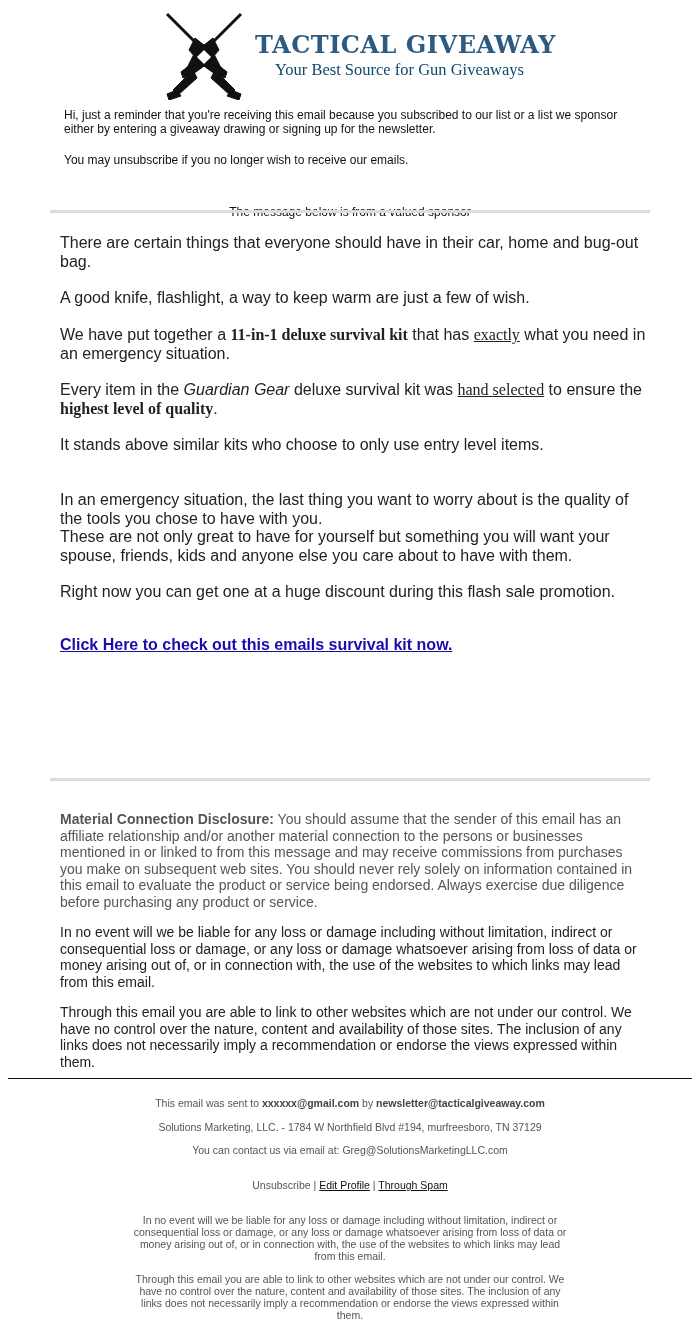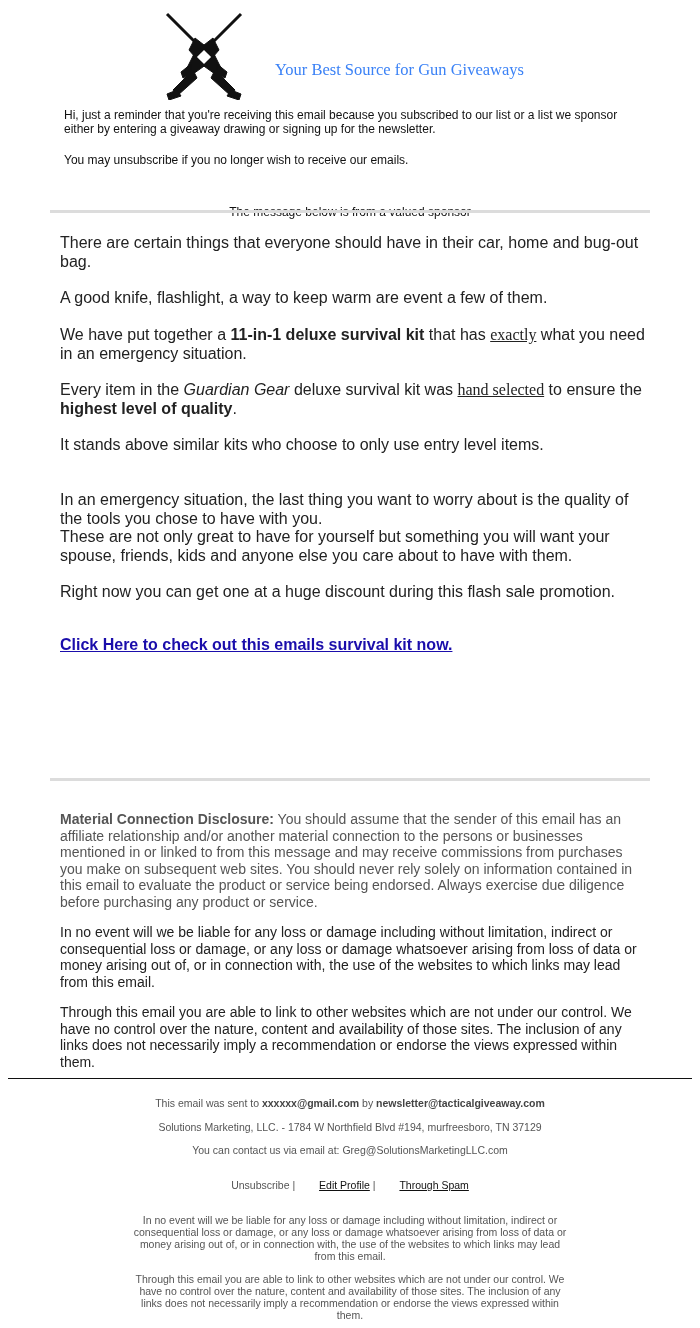--- a/index.html
+++ b/index.html
@@ -2,46 +2,46 @@
 <html><head>
 <meta charset="utf-8">
 <style>
   * { box-sizing: border-box; margin: 0; padding: 0; }
   html, body { width: 700px; background: #ffffff; }
   body { font-family: "Liberation Sans", sans-serif; color: #222; position: relative; height: 1328px; overflow: hidden; }
 
   .logo { position: absolute; left: 155px; top: 8px; width: 395px; height: 92px; }
   .logo-guns { position: absolute; left: 0; top: 0; width: 100px; height: 92px; }
   .logo-title { position: absolute; left: 100px; top: 22px; font-family: "DejaVu Serif", serif; font-weight: bold; font-size: 24px; color: #2d5a80; letter-spacing: 0.5px; white-space: nowrap; }
-  .logo-sub { position: absolute; left: 120px; top: 52px; font-family: "Liberation Serif", serif; font-size: 16.5px; color: #3b82f6; white-space: nowrap; }
+  .logo-sub { position: absolute; left: 120px; top: 52px; font-family: "Liberation Serif", serif; font-size: 16.5px; color: #0c4a6e; white-space: nowrap; }
 
   .intro { position: absolute; left: 64px; width: 580px; font-size: 12px; line-height: 14px; color: #111; }
   .intro1 { top: 108px; }
   .intro2 { top: 153px; }
   .sponsor-note { position: absolute; left: 50px; width: 600px; top: 186px; text-align: center; font-size: 12px; color: #111; margin-top: 19px; }
 
   .hr-gray { position: absolute; left: 50px; width: 600px; height: 3px; background: #dcdcdc; }
   .hr1 { top: 210px; }
   .hr2 { top: 778px; }
   .hr-black { position: absolute; left: 8px; width: 684px; height: 1px; background: #111; top: 1078px; }
 
   .body-p { position: absolute; left: 60px; width: 590px; font-size: 16px; line-height: 18.5px; color: #222; }
-  .body-p b { font-weight: bold; }
+  .body-p b { font-weight: bold; font-family: Liberation Serif, serif; }
   .body-p u { text-decoration: underline; font-family: Liberation Serif, serif; }
   .body-p i { font-style: italic; }
 
   .cta { position: absolute; left: 60px; top: 636px; font-size: 16px; font-weight: bold; color: #1a0dab; text-decoration: underline; }
 
   .disc { position: absolute; left: 60px; width: 585px; font-size: 14px; line-height: 16.5px; color: #555; }
   .disc b { color: #555; margin-top: 37px; }
   .disc-b { color: #222; }
 
   .foot { position: absolute; left: 130px; width: 440px; text-align: center; font-size: 10.5px; color: #555; }
   .foot b { font-weight: bold; color: #444; margin-top: 40px; }
-  .foot a { color: #111; text-decoration: underline; margin-left: 21px; }
+  .foot a { color: #111; text-decoration: underline; }
   .foot-legal { line-height: 12px; }
 </style>
 </head>
 <body>
 
 <div class="logo">
   <svg class="logo-guns" viewBox="0 0 100 92">
     <g fill="#111" stroke="#111">
 
       <line x1="12" y1="6" x2="58" y2="52" stroke-width="3"></line>
@@ -51,31 +51,32 @@
       <polygon points="76,82 86,86 84,92 72,88" stroke-width="1"></polygon>
 
       <line x1="86" y1="6" x2="40" y2="52" stroke-width="3"></line>
       <polygon points="58,30 40,44 32,60 38,66 52,56 64,42" stroke-width="1"></polygon>
       <polygon points="36,56 26,64 28,70 36,66" stroke-width="1"></polygon>
       <polygon points="38,62 18,82 22,88 42,70" stroke-width="1"></polygon>
       <polygon points="22,82 12,86 14,92 26,88" stroke-width="1"></polygon>
     </g>
     <rect x="44" y="44" width="10" height="10" fill="#fff" transform="rotate(45 49 49)"></rect>
   </svg>
+  <div class="logo-title">TACTICAL GIVEAWAY</div>
   <div class="logo-sub">Your Best Source for Gun Giveaways</div>
 </div>
 
 <p class="intro intro1">Hi, just a reminder that you're receiving this email because you subscribed to our list or a list we sponsor either by entering a giveaway drawing or signing up for the newsletter.</p>
 <p class="intro intro2">You may unsubscribe if you no longer wish to receive our emails.</p>
 <p class="sponsor-note">The message below is from a valued sponsor</p>
 
 <div class="hr-gray hr1"></div>
 
 <p class="body-p" style="top:234px">There are certain things that everyone should have in their car, home and bug-out bag.</p>
-<p class="body-p" style="top:289px">A good knife, flashlight, a way to keep warm are event a few of them.</p>
+<p class="body-p" style="top:289px">A good knife, flashlight, a way to keep warm are just a few of wish.</p>
 <p class="body-p" style="top:326px"><span>We have put together a </span><b>11-in-1 deluxe survival kit</b><span> that has </span><u>exactly</u><span> what you need in an emergency situation.</span></p>
 <p class="body-p" style="top:381px"><span>Every item in the </span><i>Guardian Gear</i><span> deluxe survival kit was </span><u>hand selected</u><span> to ensure the </span><b>highest level of quality</b><span>.</span></p>
 <p class="body-p" style="top:436px">It stands above similar kits who choose to only use entry level items.</p>
 <p class="body-p" style="top:491px">In an emergency situation, the last thing you want to worry about is the quality of the tools you chose to have with you.</p>
 <p class="body-p" style="top:528px">These are not only great to have for yourself but something you will want your spouse, friends, kids and anyone else you care about to have with them.</p>
 <p class="body-p" style="top:583px">Right now you can get one at a huge discount during this flash sale promotion.</p>
 
 <a class="cta" href="#">Click Here to check out this emails survival kit now.</a>
 
 <div class="hr-gray hr2"></div>

